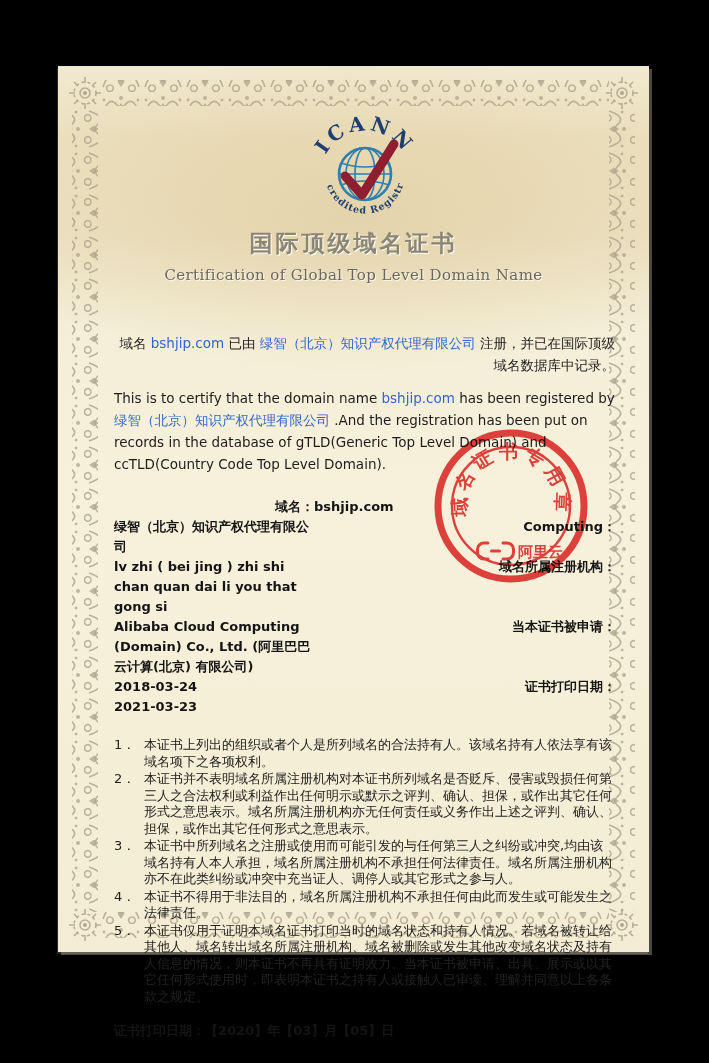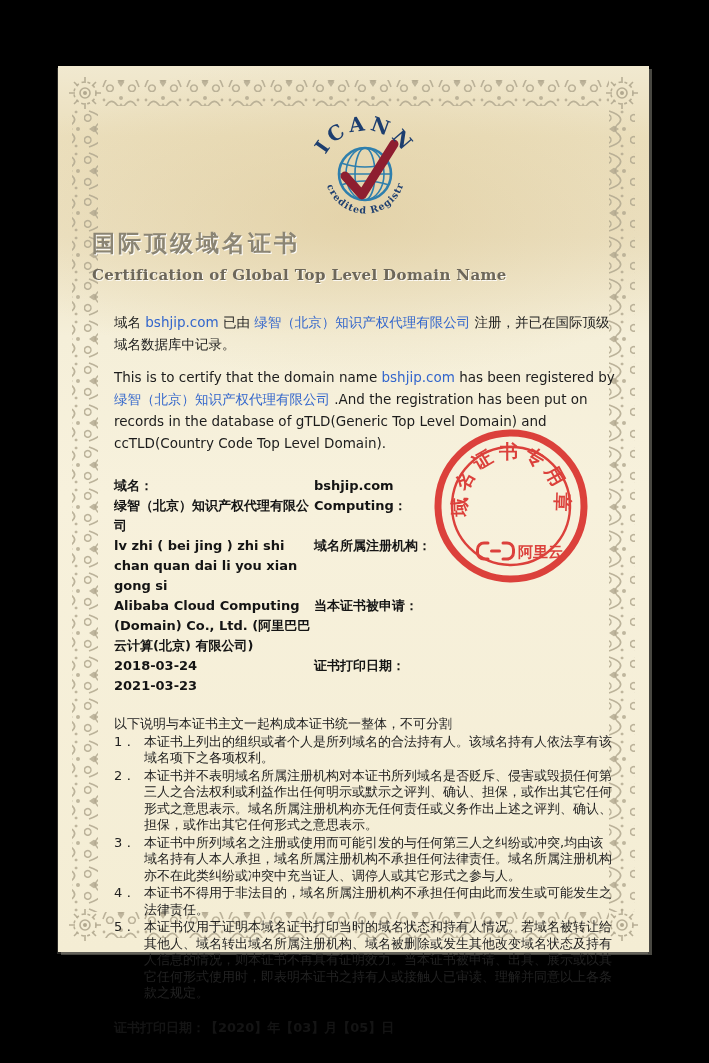--- a/index.html
+++ b/index.html
@@ -14,37 +14,37 @@
       linear-gradient(180deg,#f1e9d0 0px,#ebdfbd 70px,#ece1c2 170px,#f5efd9 270px,#f7f1dc 430px,#f4edd4 100%);
     box-shadow:3px 3px 0 rgba(210,205,190,0.35), -1px 2px 0 rgba(210,205,190,0.2);
   }
   .border-svg{position:absolute;left:0;top:0;}
   .content{
     position:absolute;left:0;top:0;width:100%;height:100%;
     box-sizing:border-box;padding:50px 34px 0 56px;
   }
   .logo-wrap{width:140px;margin:0 auto;text-align:center;}
   .cert-title{
-    margin-top:4px;margin-left:-22px;
+    text-align:center;margin-top:4px;margin-left:-22px;
     font-size:23px;font-weight:bold;letter-spacing:3px;color:#8b8574;
     text-shadow:1px 1px 0 rgba(255,255,255,0.95);
   }
   .cert-subtitle{
-    text-align:left;margin-top:7px;margin-left:-22px;
+    text-align:center;margin-top:7px;margin-left:-22px;
     font-family:"DejaVu Serif","Liberation Serif",serif;
-    font-size:15px;font-weight:bold;color:#6d675a;letter-spacing:0.4px;
+    font-size:15px;font-weight:normal;color:#6d675a;letter-spacing:0.4px;
     text-shadow:1px 1px 0 rgba(255,255,255,0.8);
   }
   .para{font-size:13.5px;line-height:22px;color:#1c1c1c;}
-  .para-zh{margin-top:27px;}
+  .para-zh{margin-top:48px;text-align:right;}
   .para-en{margin-top:11px;}
   .hl{color:#3366cc;}
   .details{margin-top:22px;display:grid;grid-template-columns:200px 302px;row-gap:0;
     font-size:13px;font-weight:bold;color:#141414;line-height:20px;position:relative;z-index:1;}
-  .d-label{white-space:nowrap;}
+  .d-label{text-align:right;white-space:nowrap;}
   .d-value{text-align:left;}
   .stamp{
     position:absolute;left:373px;top:360px;width:160px;height:160px;z-index:2;
     opacity:0.88;mix-blend-mode:multiply;
   }
   .terms{margin-top:20px;font-size:13px;line-height:16.5px;color:#222;}
   .term-row{display:flex;margin-top:1px;}
   .term-num{flex:0 0 30px;}
   .term-text{flex:1;}
   .print-date{margin-top:17px;font-size:13px;font-weight:bold;color:#141414;}
@@ -132,33 +132,30 @@
 
     <div class="para para-zh"><span>域名 </span><span class="hl">bshjip.com</span><span> 已由 </span><span class="hl">绿智（北京）知识产权代理有限公司</span><span> 注册，并已在国际顶级域名数据库中记录。</span></div>
 
     <div class="para para-en"><span>This is to certify that the domain name </span><span class="hl">bshjip.com</span><span> has been registered by </span><span class="hl">绿智（北京）知识产权代理有限公司</span><span> .And the registration has been put on records in the database of gTLD(Generic Top Level Domain) and ccTLD(Country Code Top Level Domain).</span></div>
 
     <div class="details">
       <div class="d-label">域名：</div>
       <div class="d-value">bshjip.com</div>
       <div class="d-value">绿智（北京）知识产权代理有限公司</div>
       <div class="d-label">Computing：</div>
-      <div class="d-value">lv zhi ( bei jing ) zhi shi chan quan dai li you xian gong si</div>
+      <div class="d-value">lv zhi ( bei jing ) zhi shi chan quan dai li you that gong si</div>
       <div class="d-label">域名所属注册机构：</div>
       <div class="d-value">Alibaba Cloud Computing (Domain) Co., Ltd. (阿里巴巴云计算(北京) 有限公司)</div>
       <div class="d-label">当本证书被申请：</div>
       <div class="d-value">2018-03-24</div>
       <div class="d-label">证书打印日期：</div>
       <div class="d-value">2021-03-23</div>
     </div>
 
     <div class="terms">
-      <div class="term-row">
-        <div class="term-text">以下说明与本证书主文一起构成本证书统一整体，不可分割</div>
-      </div>
       <div class="term-row">
         <div class="term-num">1．</div>
         <div class="term-text">本证书上列出的组织或者个人是所列域名的合法持有人。该域名持有人依法享有该域名项下之各项权利。</div>
       </div>
       <div class="term-row">
         <div class="term-num">2．</div>
         <div class="term-text">本证书并不表明域名所属注册机构对本证书所列域名是否贬斥、侵害或毁损任何第三人之合法权利或利益作出任何明示或默示之评判、确认、担保，或作出其它任何形式之意思表示。域名所属注册机构亦无任何责任或义务作出上述之评判、确认、担保，或作出其它任何形式之意思表示。</div>
       </div>
       <div class="term-row">
         <div class="term-num">3．</div>

